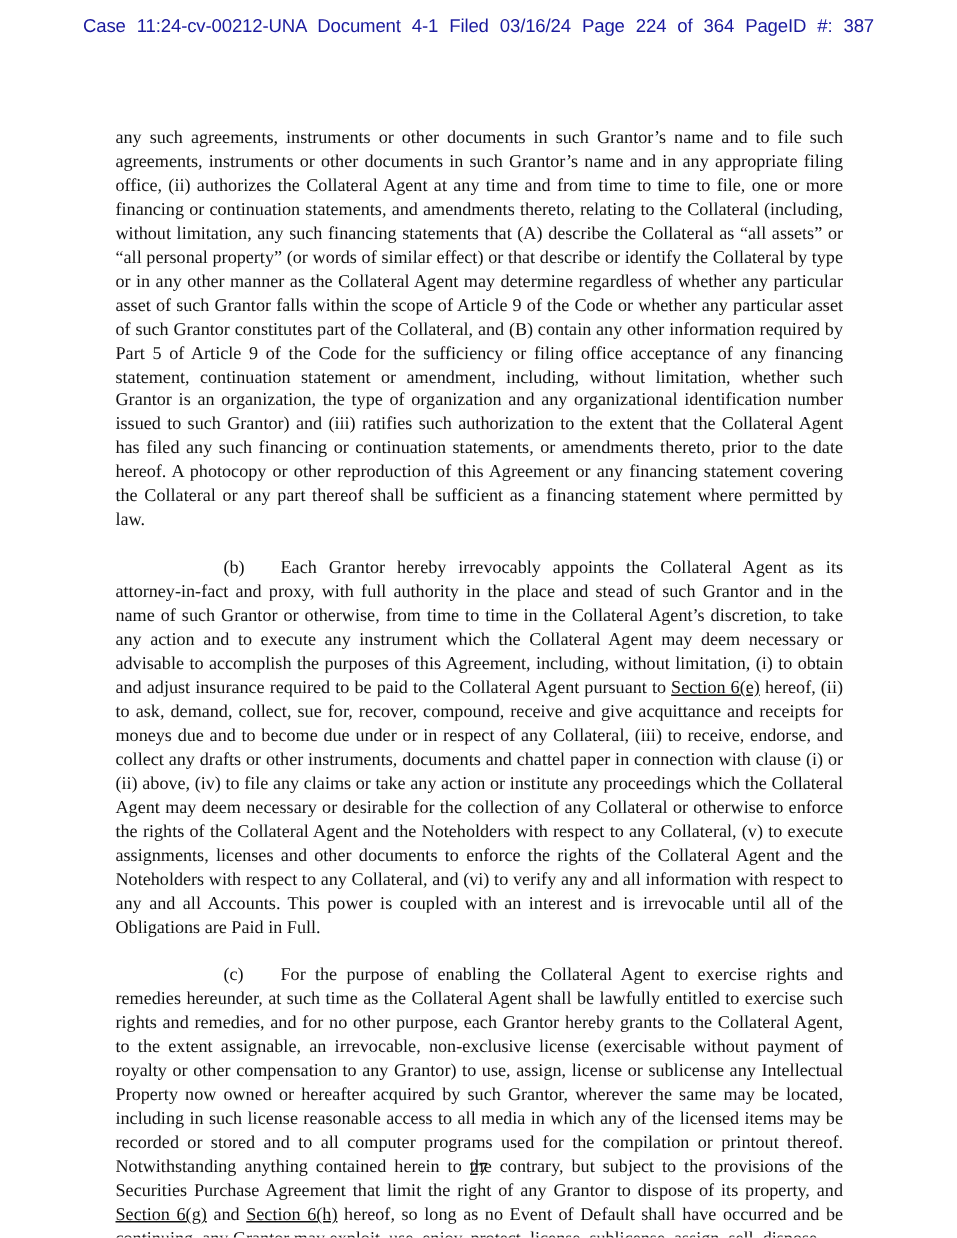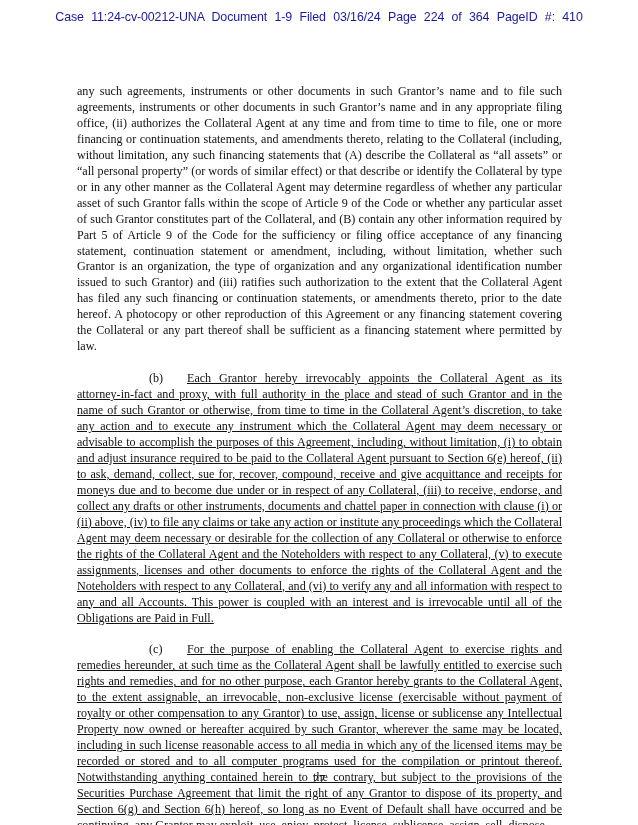--- a/index.html
+++ b/index.html
@@ -10,37 +10,37 @@
     font-family: "Liberation Sans", sans-serif;
     font-size: 12.4px; color: #1a1a9e; letter-spacing: -0.1px;
     word-spacing: 4px;
   }
   .page {
     position: absolute; left: 77px; top: 68px; width: 485px;
     font-family: "Liberation Serif", serif;
     font-size: 12.1px; line-height: 15.95px; color: #111;
   }
   .para { text-align: justify; margin: 16px 0 16px 0; }
-  .para.indent { text-indent: 72px; text-decoration: underline; }
+  .para.indent { text-indent: 72px; }
   .label { display: inline-block; width: 38px; text-indent: 0; }
   .ul { text-decoration: underline; }
   .pagenum {
     position: absolute; top: 772px; left: 0; width: 638px; text-align: center;
     font-family: "Liberation Serif", serif; font-size: 12.5px; color: #111;
   }
 </style>
 </head>
 <body>
 
 <div class="header">
   <span>Case 11:24-cv-00212-UNA</span>
-  <span>Document 1-9</span>
+  <span>Document 4-1</span>
   <span>Filed 03/16/24</span>
   <span>Page 224 of 364</span>
-  <span>PageID #: 410</span>
+  <span>PageID #: 387</span>
 </div>
 
 <div class="page">
   <p class="para">any such agreements, instruments or other documents in such Grantor’s name and to file such agreements, instruments or other documents in such Grantor’s name and in any appropriate filing office, (ii) authorizes the Collateral Agent at any time and from time to time to file, one or more financing or continuation statements, and amendments thereto, relating to the Collateral (including, without limitation, any such financing statements that (A) describe the Collateral as “all assets” or “all personal property” (or words of similar effect) or that describe or identify the Collateral by type or in any other manner as the Collateral Agent may determine regardless of whether any particular asset of such Grantor falls within the scope of Article 9 of the Code or whether any particular asset of such Grantor constitutes part of the Collateral, and (B) contain any other information required by Part 5 of Article 9 of the Code for the sufficiency or filing office acceptance of any financing statement, continuation statement or amendment, including, without limitation, whether such Grantor is an organization, the type of organization and any organizational identification number issued to such Grantor) and (iii) ratifies such authorization to the extent that the Collateral Agent has filed any such financing or continuation statements, or amendments thereto, prior to the date hereof. A photocopy or other reproduction of this Agreement or any financing statement covering the Collateral or any part thereof shall be sufficient as a financing statement where permitted by law.</p>
 
   <p class="para indent"><span class="label">(b)</span><span>Each Grantor hereby irrevocably appoints the Collateral Agent as its attorney-in-fact and proxy, with full authority in the place and stead of such Grantor and in the name of such Grantor or otherwise, from time to time in the Collateral Agent’s discretion, to take any action and to execute any instrument which the Collateral Agent may deem necessary or advisable to accomplish the purposes of this Agreement, including, without limitation, (i) to obtain and adjust insurance required to be paid to the Collateral Agent pursuant to </span><span class="ul">Section 6(e)</span><span> hereof, (ii) to ask, demand, collect, sue for, recover, compound, receive and give acquittance and receipts for moneys due and to become due under or in respect of any Collateral, (iii) to receive, endorse, and collect any drafts or other instruments, documents and chattel paper in connection with clause (i) or (ii) above, (iv) to file any claims or take any action or institute any proceedings which the Collateral Agent may deem necessary or desirable for the collection of any Collateral or otherwise to enforce the rights of the Collateral Agent and the Noteholders with respect to any Collateral, (v) to execute assignments, licenses and other documents to enforce the rights of the Collateral Agent and the Noteholders with respect to any Collateral, and (vi) to verify any and all information with respect to any and all Accounts. This power is coupled with an interest and is irrevocable until all of the Obligations are Paid in Full.</span></p>
 
   <p class="para indent"><span class="label">(c)</span><span>For the purpose of enabling the Collateral Agent to exercise rights and remedies hereunder, at such time as the Collateral Agent shall be lawfully entitled to exercise such rights and remedies, and for no other purpose, each Grantor hereby grants to the Collateral Agent, to the extent assignable, an irrevocable, non-exclusive license (exercisable without payment of royalty or other compensation to any Grantor) to use, assign, license or sublicense any Intellectual Property now owned or hereafter acquired by such Grantor, wherever the same may be located, including in such license reasonable access to all media in which any of the licensed items may be recorded or stored and to all computer programs used for the compilation or printout thereof. Notwithstanding anything contained herein to the contrary, but subject to the provisions of the Securities Purchase Agreement that limit the right of any Grantor to dispose of its property, and </span><span class="ul">Section 6(g)</span><span> and </span><span class="ul">Section 6(h)</span><span> hereof, so long as no Event of Default shall have occurred and be continuing, any Grantor may exploit, use, enjoy, protect, license, sublicense, assign, sell, dispose</span></p>
 </div>
 

